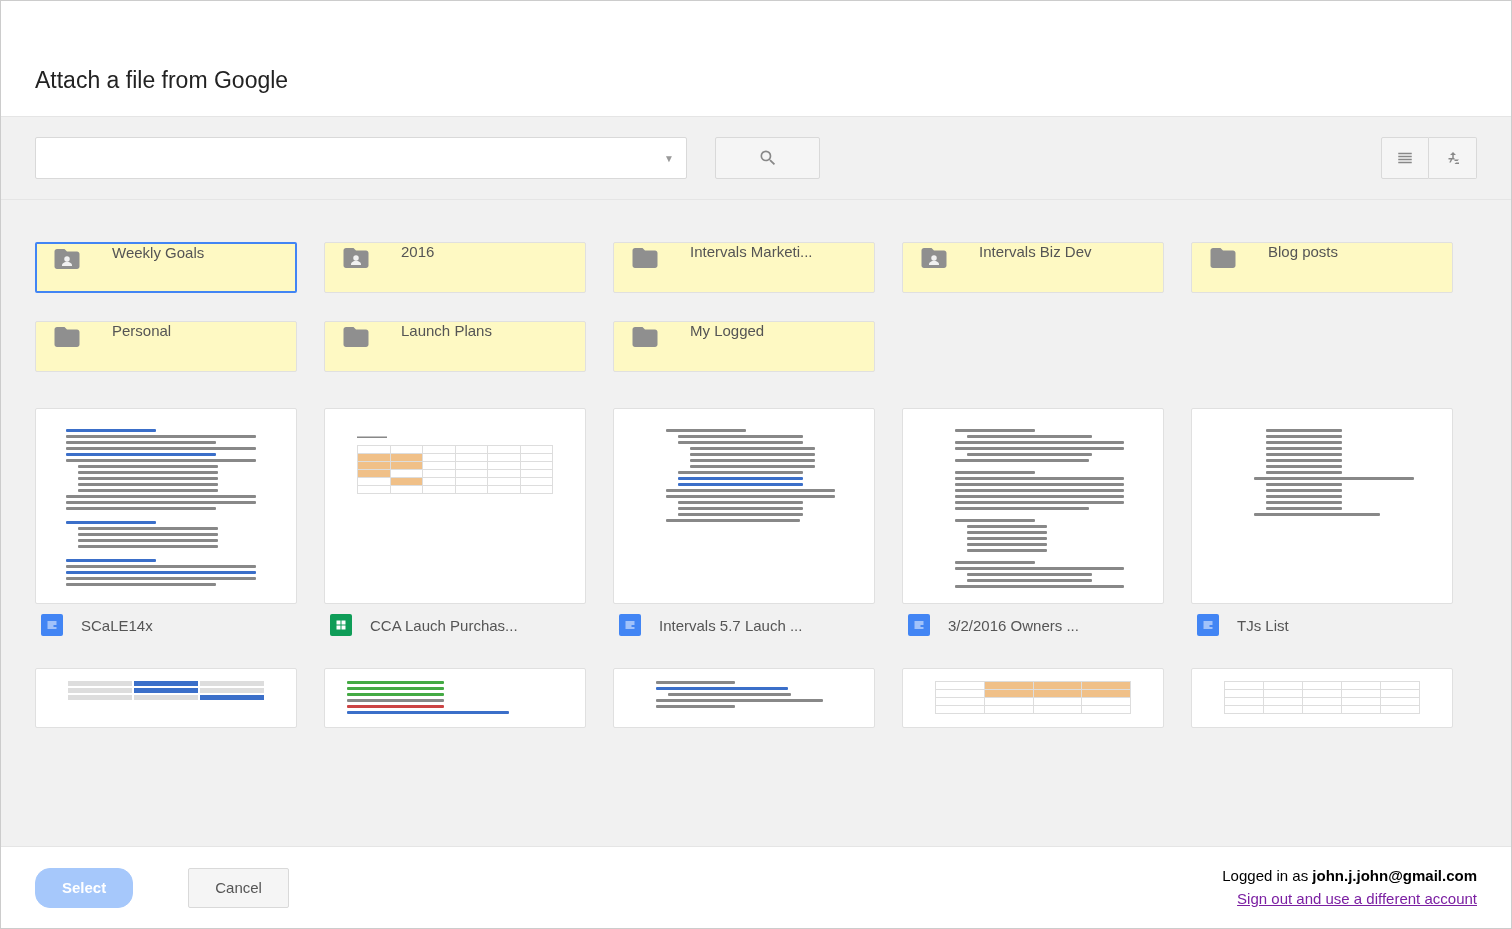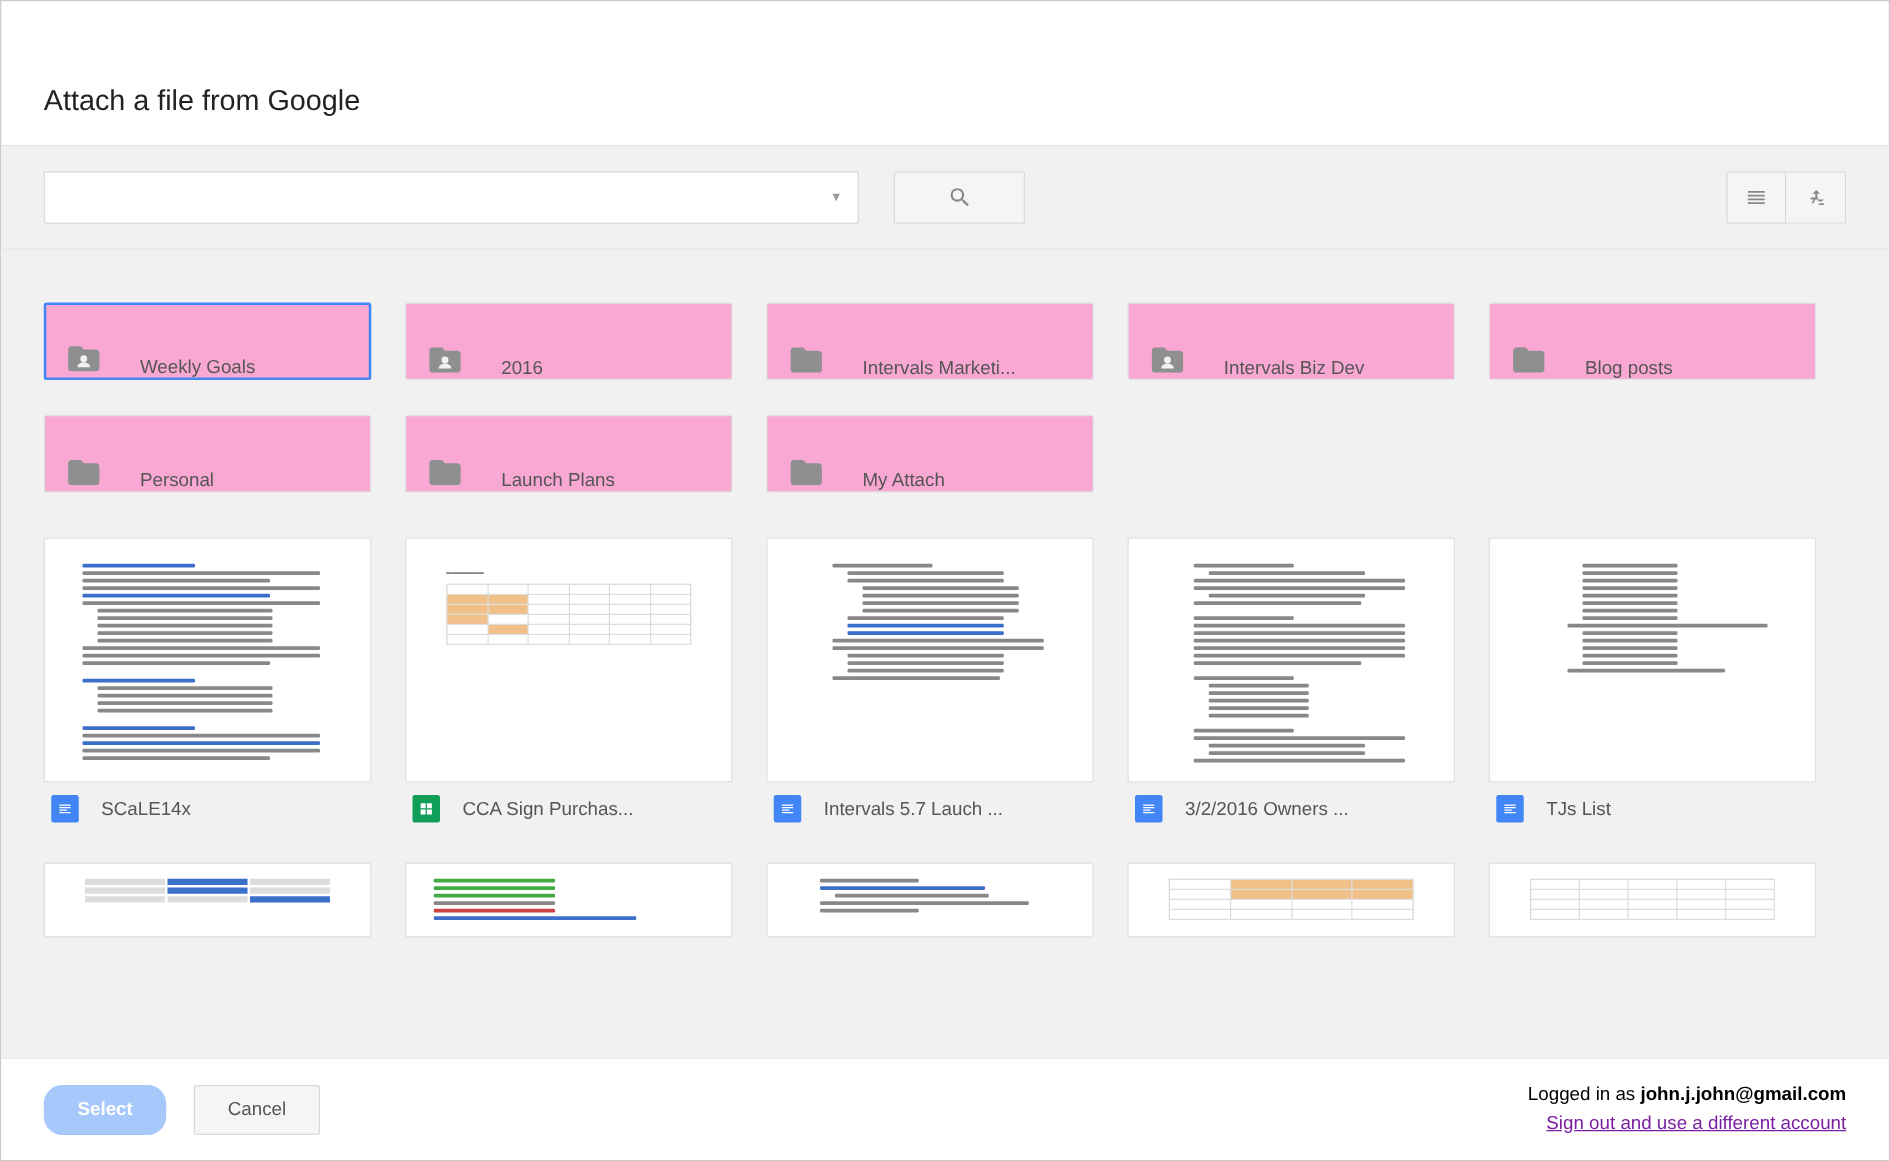--- a/index.html
+++ b/index.html
@@ -87,26 +87,26 @@
     padding: 42px 34px 20px 34px;
     position: relative;
   }
   .folder-grid {
     display: grid;
     grid-template-columns: repeat(5, 262px);
     gap: 28px 27px;
     margin-bottom: 36px;
   }
   .folder {
-    height: 62px;
-    background: #f9a8d4;
+    height: 51px;
+    background: #fef9c3;
     border: 1px solid #e0e0e0;
     border-radius: 2px;
     display: flex;
-    align-items: flex-end;
+    align-items: flex-start;
     padding: 0 16px;
     cursor: pointer;
     overflow: hidden;
   }
   .folder.selected {
     border: 2px solid #4285f4;
     padding: 0 15px;
   }
   .folder-icon {
     width: 30px;
@@ -226,20 +226,21 @@
     background: #a6c8fb;
     color: #fff;
     border-color: #a6c8fb;
     margin-right: 22px;
     border-radius: 15px;
   }
   .btn-secondary {
     background: #f5f5f5;
     color: #555;
     font-weight: normal;
+    margin-left: 33px;
   }
   .account-info {
     margin-left: auto;
     text-align: right;
     font-size: 15px;
     line-height: 1.5;
   }
   .account-info a {
     color: #7b1fa2;
     text-decoration: underline;
@@ -342,21 +343,21 @@
         </svg>
       <span class="folder-name">Launch Plans</span>
     </div>
 
 
 
     <div class="folder">
       <svg class="folder-icon" viewBox="0 0 24 24">
           <path d="M10 4H4c-1.1 0-2 .9-2 2v12c0 1.1.9 2 2 2h16c1.1 0 2-.9 2-2V8c0-1.1-.9-2-2-2h-8l-2-2z"></path>
         </svg>
-      <span class="folder-name">My Attach</span>
+      <span class="folder-name">My Logged</span>
     </div>
 
   </div>
 
   <div class="file-grid">
 
     <div class="file">
       <div class="thumb">
         <div class="thumb-inner doc-lines">
           <div class="line blue short"></div>
@@ -440,21 +441,21 @@
               <div class="cell"></div>
           </div>
         </div>
       </div>
       <div class="file-meta">
         <div class="file-icon sheet">
           <svg viewBox="0 0 24 24">
               <path d="M3 3h8v8H3zm10 0h8v8h-8zM3 13h8v8H3zm10 0h8v8h-8z"></path>
             </svg>
         </div>
-        <span class="file-name">CCA Sign Purchas...</span>
+        <span class="file-name">CCA Lauch Purchas...</span>
       </div>
     </div>
 
     <div class="file">
       <div class="thumb">
         <div class="thumb-inner doc-lines" style="padding-left:40px;">
           <div class="line short"></div>
           <div class="line indent"></div>
             <div class="line indent"></div>
           <div class="line indent" style="margin-left:24px;"></div>

